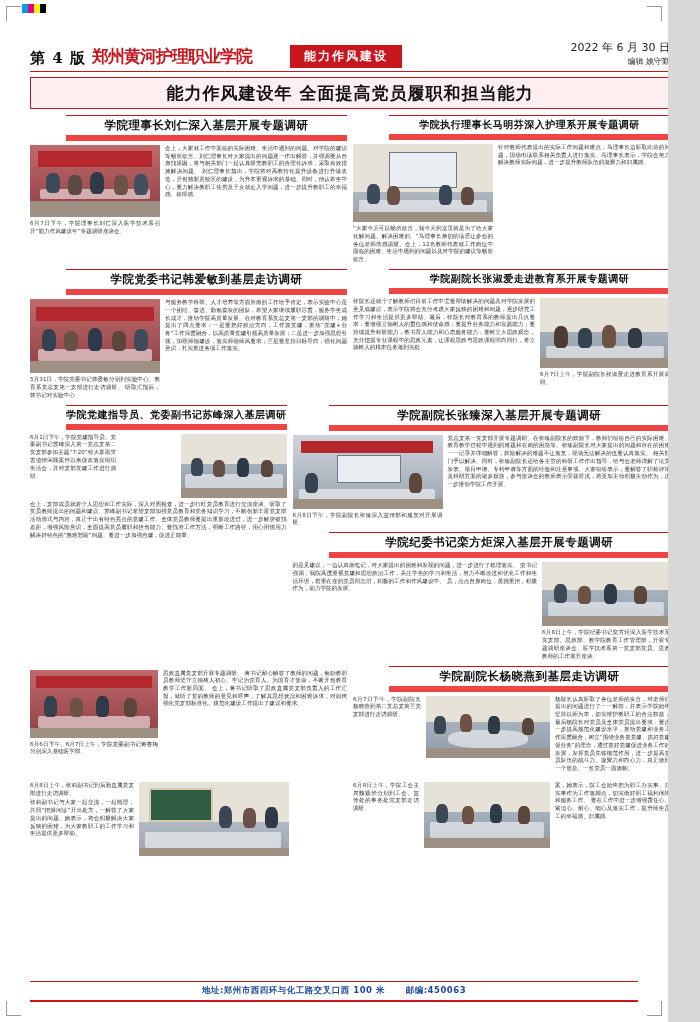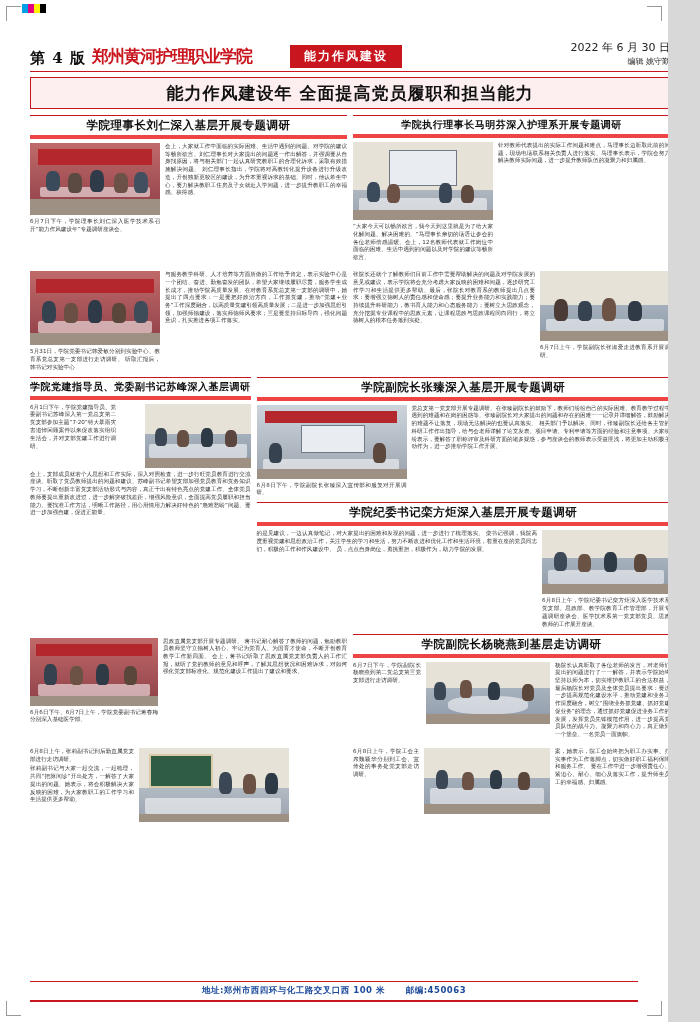--- a/index.html
+++ b/index.html
@@ -33,21 +33,21 @@
 
   
   .banner{border:1px solid #c9151e;background:#fdeef0;margin-top:5px;height:30px;display:flex;align-items:center;justify-content:center;}
   .banner h1{margin:0;font-family:"DejaVu Serif","Liberation Serif",serif;font-size:17px;font-weight:bold;color:#111;letter-spacing:1px;}
 
   
   .grid{margin-top:6px;}
   .row{display:flex;gap:6px;}
   .col{flex:1;}
   .art{margin-bottom:5px;}
-  .art-head{border-top:1px solid #c9151e;border-bottom:4px solid #ef4444;padding:2px 0;text-align:center;}
+  .art-head{border-top:1px solid #c9151e;border-bottom:6px solid #ef4444;padding:2px 0;text-align:center;margin-left:36px;}
   .art-head h2{margin:0;font-family:"DejaVu Serif","Liberation Serif",serif;font-size:11.5px;font-weight:bold;color:#111;letter-spacing:.5px;white-space:nowrap;overflow:hidden;}
   .art-head h2.sm{font-size:10px;}
   .art-body{display:flex;gap:5px;margin-top:4px;}
   .txt{font-size:5.6px;line-height:1.38;color:#333;text-align:justify;flex:1;
        font-family:"DejaVu Sans","Liberation Sans",sans-serif;}
   .cap{font-size:5.6px;color:#333;line-height:1.4;text-indent:0;}
 
   
   .photo{position:relative;overflow:hidden;border:0;}
   .ph-people{background:linear-gradient(#b9c3cf,#8f9aa8);}
@@ -148,20 +148,23 @@
               </div>
               <div class="txt">针对教师代表提出的实际工作问题和难点，马理事长边听取此前的问题，现场电话联系相关负责人进行落实。马理事长表示，学院会努力解决教师实际问题，进一步提升教师队伍的凝聚力和归属感。</div>
             </div>
           </div>
         </div>
       </div>
 
       <div class="row">
         <div class="col">
           <div class="art">
+            <div class="art-head">
+                <h2>学院党委书记韩爱敏到基层走访调研</h2>
+              </div>
             <div class="art-body">
               <div style="width:130px;">
                 <div class="photo ph-red" style="height:74px;">
                   <div class="banner-red" style="left:6px;top:8px;width:118px;height:14px;"></div>
                   <div class="tbl" style="left:8px;top:50px;width:114px;height:12px;"></div>
                   <div class="figure" style="left:12px;top:30px;width:14px;height:22px;background:#34414f;"></div>
                   <div class="figure" style="left:34px;top:32px;width:14px;height:20px;background:#6a5044;"></div>
                   <div class="figure" style="left:58px;top:29px;width:14px;height:23px;background:#2e3a47;"></div>
                   <div class="figure" style="left:82px;top:32px;width:14px;height:20px;background:#5b463c;"></div>
                   <div class="figure" style="left:104px;top:30px;width:14px;height:22px;background:#3e4b59;"></div>
@@ -169,20 +172,23 @@
                 </div>
                 <div class="txt cap" style="margin-top:3px;">5月31日，学院党委书记韩爱敏分别到实验中心、教育系党总支第一支部进行走访调研。
 听取汇报后，韩书记对实验中心</div>
               </div>
               <div class="txt">与服务教学科研、人才培养等方面所做的工作给予肯定，表示实验中心是一个团结、奋进、勤勉奋发的团队，希望大家继续履职尽责，服务学生成长成才，推动学院高质量发展。在对教育系党总支第一支部的调研中，她提出了四点要求：一是要把好政治方向，工作抓党建，推动“党建+业务”工作深度融合，以高质量党建引领高质量发展；二是进一步加强思想引领，加强师德建设，落实师德师风要求；三是要坚持目标导向，强化问题意识，扎实推进各项工作落实。</div>
             </div>
           </div>
         </div>
         <div class="col">
           <div class="art">
+            <div class="art-head">
+                <h2 class="sm">学院副院长张淑爱走进教育系开展专题调研</h2>
+              </div>
             <div class="art-body">
               <div class="txt">张院长还就个了解教师们目前工作中需要帮助解决的问题及对学院发展的意见或建议，表示学院将会充分考虑大家反映的困难和问题，逐步研究工作学习和生活提供更多帮助。最后，张院长对教育系的教师提出几点要求：要增强立德树人的责任感和使命感；要提升业务能力和实践能力；要持续提升科研能力，教书育人能力和心态服务能力；要树立大思政观念，充分挖掘专业课程中的思政元素，让课程思政与思政课程同向同行，将立德树人的根本任务落到实处。</div>
               <div style="width:130px;">
                 <div class="photo ph-people" style="height:70px;">
                   <div class="wall" style="left:0;top:0;width:100%;height:34px;"></div>
                   <div class="tbl" style="left:6px;top:48px;width:118px;height:12px;"></div>
                   <div class="figure" style="left:14px;top:28px;width:14px;height:22px;background:#4a3b36;"></div>
                   <div class="figure" style="left:38px;top:30px;width:14px;height:20px;background:#36424f;"></div>
                   <div class="figure" style="left:62px;top:27px;width:14px;height:23px;background:#6d5345;"></div>
                   <div class="figure" style="left:88px;top:30px;width:14px;height:20px;background:#2f3a46;"></div>

